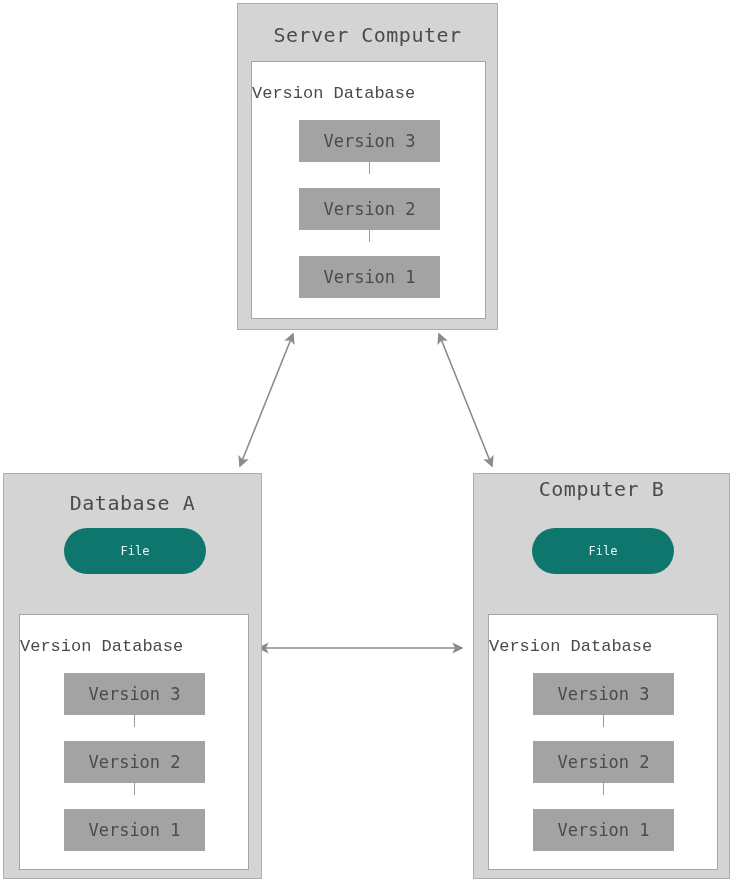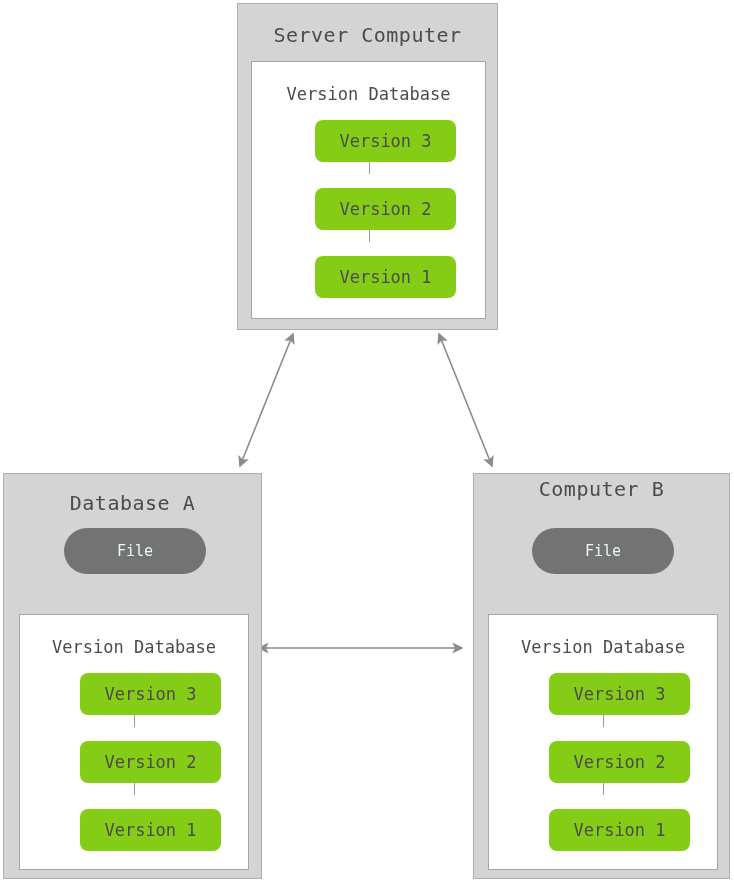--- a/index.html
+++ b/index.html
@@ -45,53 +45,52 @@
   .vdb {
     position: absolute;
     background: #ffffff;
     border: 1px solid #a6a6a6;
     box-sizing: border-box;
   }
   .vdb-title {
     position: absolute;
     left: 0;
     width: 100%;
-    text-align: center;
     color: #4b4b4b;
     font-size: 17px;
     white-space: nowrap;
+    font-family: Liberation Mono, monospace;
   }
 
   
   .pill {
     position: absolute;
-    background: #84cc16;
-    border-radius: 8px;
+    background: #a3a3a3;
+    border-radius: 0;
     color: #4b4b4b;
     font-size: 17px;
     display: flex;
     align-items: center;
     justify-content: center;
     box-sizing: border-box;
     white-space: nowrap;
-    margin-left: 16px;
   }
   .pill-link {
     position: absolute;
     width: 1px;
     background: #9a9a9a;
   }
 
   
   .file-pill {
     position: absolute;
-    background: #737373;
+    background: #0f766e;
     border-radius: 999px;
     color: #e8f7f8;
-    font-size: 15px;
+    font-size: 12px;
     display: flex;
     align-items: center;
     justify-content: center;
     box-sizing: border-box;
     white-space: nowrap;
   }
 
   svg.arrows {
     position: absolute;
     left: 0; top: 0;

